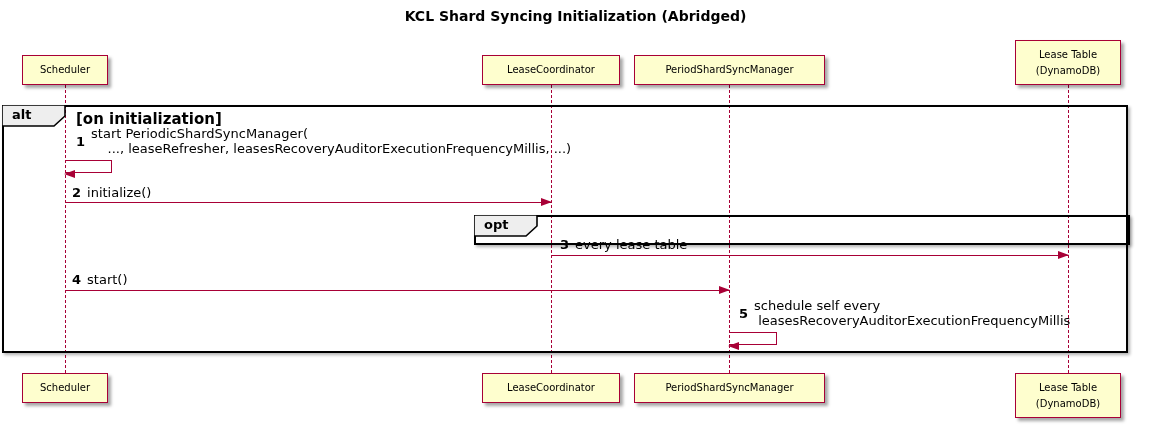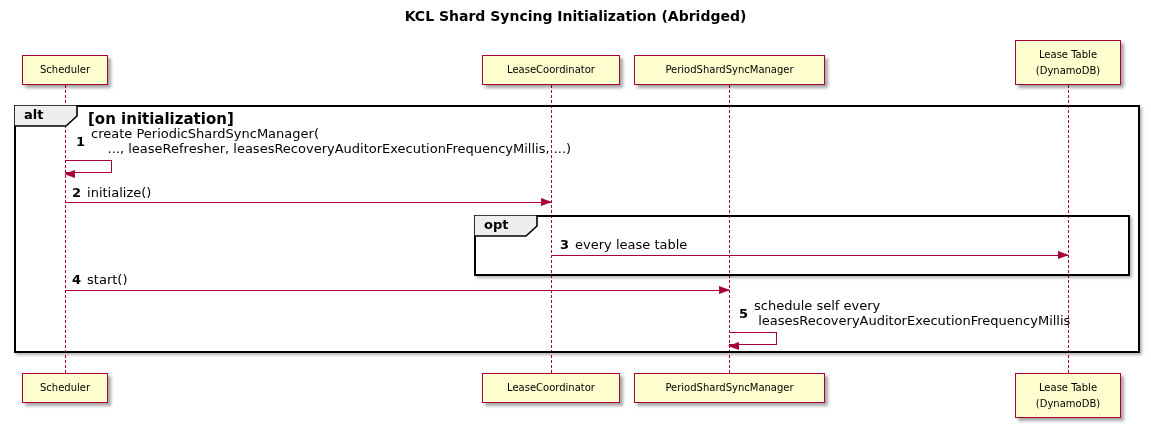--- a/index.html
+++ b/index.html
@@ -85,42 +85,42 @@
   <div class="participant" style="left:634px;top:55px;width:191px;height:30px">PeriodShardSyncManager</div>
   <div class="participant" style="left:1015px;top:40px;width:106px;height:45px">Lease Table
 (DynamoDB)</div>
 
   <div class="participant" style="left:22px;top:373px;width:86px;height:30px">Scheduler</div>
   <div class="participant" style="left:482px;top:373px;width:138px;height:30px">LeaseCoordinator</div>
   <div class="participant" style="left:634px;top:373px;width:191px;height:30px">PeriodShardSyncManager</div>
   <div class="participant" style="left:1015px;top:373px;width:106px;height:45px">Lease Table
 (DynamoDB)</div>
 
-  <div class="frame" style="left:14px;top:105px;width:1126px;height:248px">
+  <div class="frame" style="left:2px;top:105px;width:1126px;height:248px">
     <div class="frame-label">
       <svg width="66" height="22" viewBox="0 0 66 22">
         <polygon points="0,0 63,0 63,11 52,21 0,21" style="fill:var(--opfill);stroke:var(--frame);stroke-width:1.6"></polygon>
       </svg>
       <div class="frame-op">alt</div>
     </div>
     <div class="frame-cond">[on initialization]</div>
   </div>
 
-  <div class="frame" style="left:474px;top:215px;width:656px;height:61px">
+  <div class="frame" style="left:474px;top:215px;width:656px;height:30px">
     <div class="frame-label">
       <svg width="66" height="22" viewBox="0 0 66 22">
         <polygon points="0,0 63,0 63,11 52,21 0,21" style="fill:var(--opfill);stroke:var(--frame);stroke-width:1.6"></polygon>
       </svg>
       <div class="frame-op">opt</div>
     </div>
   </div>
 
   <div class="msg" style="left:76px;top:126px">
     <span class="num">1</span>
-    <span class="txt">create PeriodicShardSyncManager(
+    <span class="txt">start PeriodicShardSyncManager(
     ..., leaseRefresher, leasesRecoveryAuditorExecutionFrequencyMillis, ...)</span>
   </div>
   <div class="self-loop" style="left:65px;top:160px;width:47px;height:13px">
     <div class="head-left"></div>
   </div>
 
   <div class="msg" style="left:72px;top:185px">
     <span class="num">2</span>
     <span class="txt">initialize()</span>
   </div>

